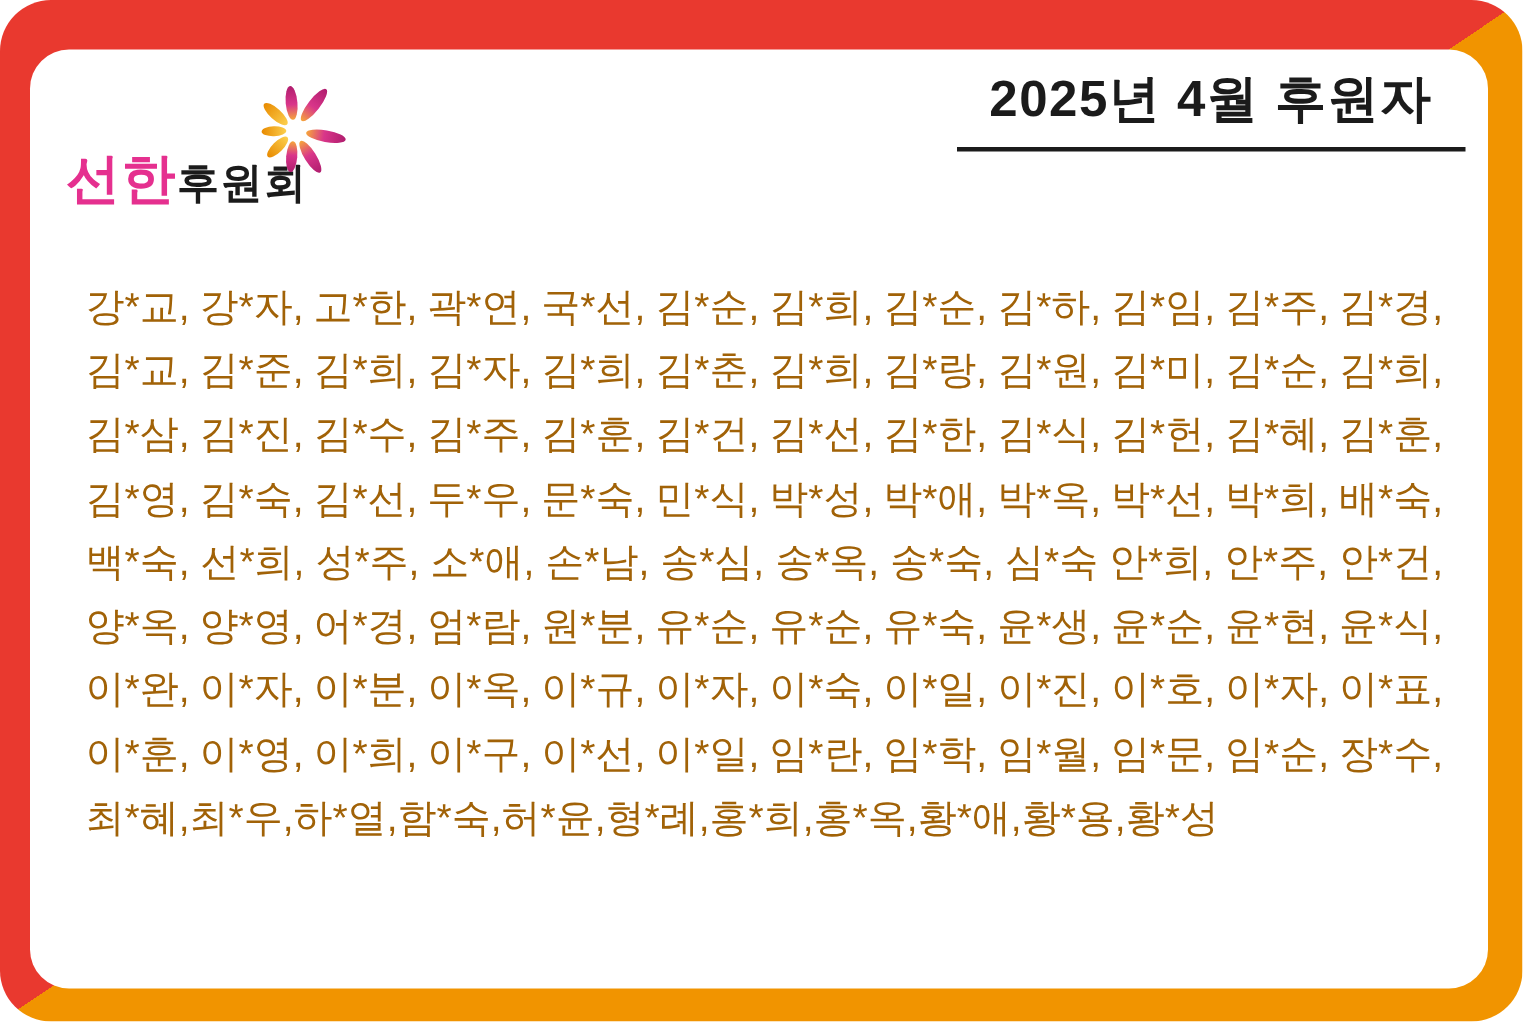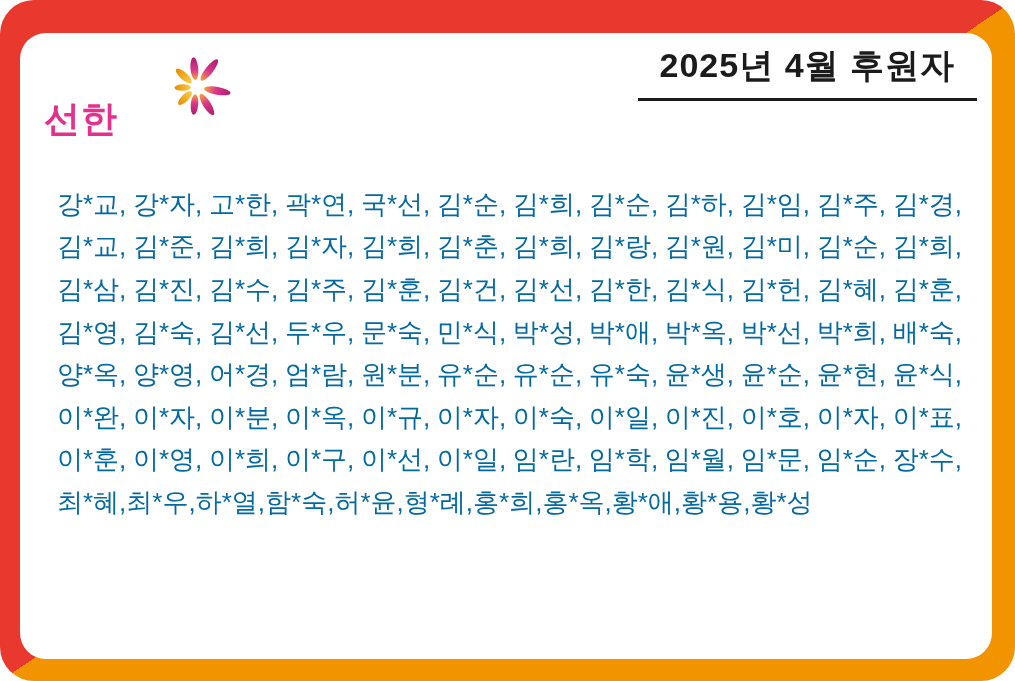--- a/index.html
+++ b/index.html
@@ -60,21 +60,21 @@
   .logo .sparkle {
     position:absolute;
     left:116px; top:-46px;
     width:72px; height:72px;
   }
   
   .names {
     position:absolute;
     left:37px; top:150px;
     width:905px;
-    color:#0369a1;
+    color:#a16207;
     font-size:26px;
     font-weight:400;
   }
   .donor-line {
     display:flex;
     justify-content:space-between;
     align-items:center;
     height:42.6px;
     white-space:nowrap;
   }
@@ -88,20 +88,21 @@
 
 <div class="frame">
   <div class="card">
 
     <div class="title-block">
       <h1>2025년 4월 후원자</h1>
     </div>
 
     <div class="logo">
       <span class="hl">선한</span>
+      <span class="rest">후원회</span>
       <svg class="sparkle" viewBox="0 0 70 70" aria-hidden="true">
         <defs>
           <linearGradient id="pm" x1="0" y1="0" x2="0" y2="1">
             <stop offset="0" stop-color="#b01d6e"></stop>
             <stop offset="0.55" stop-color="#d9368a"></stop>
             <stop offset="1" stop-color="#f6a63a"></stop>
           </linearGradient>
           <linearGradient id="po" x1="0" y1="0" x2="0" y2="1">
             <stop offset="0" stop-color="#e88a00"></stop>
             <stop offset="1" stop-color="#fccf4d"></stop>
@@ -187,20 +188,34 @@
           <span>문*숙,</span>
           <span>민*식,</span>
           <span>박*성,</span>
           <span>박*애,</span>
           <span>박*옥,</span>
           <span>박*선,</span>
           <span>박*희,</span>
           <span>배*숙,</span>
         </div>
         <div class="donor-line">
+          <span>백*숙,</span>
+          <span>선*희,</span>
+          <span>성*주,</span>
+          <span>소*애,</span>
+          <span>손*남,</span>
+          <span>송*심,</span>
+          <span>송*옥,</span>
+          <span>송*숙,</span>
+          <span>심*숙</span>
+          <span>안*희,</span>
+          <span>안*주,</span>
+          <span>안*건,</span>
+        </div>
+        <div class="donor-line">
           <span>양*옥,</span>
           <span>양*영,</span>
           <span>어*경,</span>
           <span>엄*람,</span>
           <span>원*분,</span>
           <span>유*순,</span>
           <span>유*순,</span>
           <span>유*숙,</span>
           <span>윤*생,</span>
           <span>윤*순,</span>

